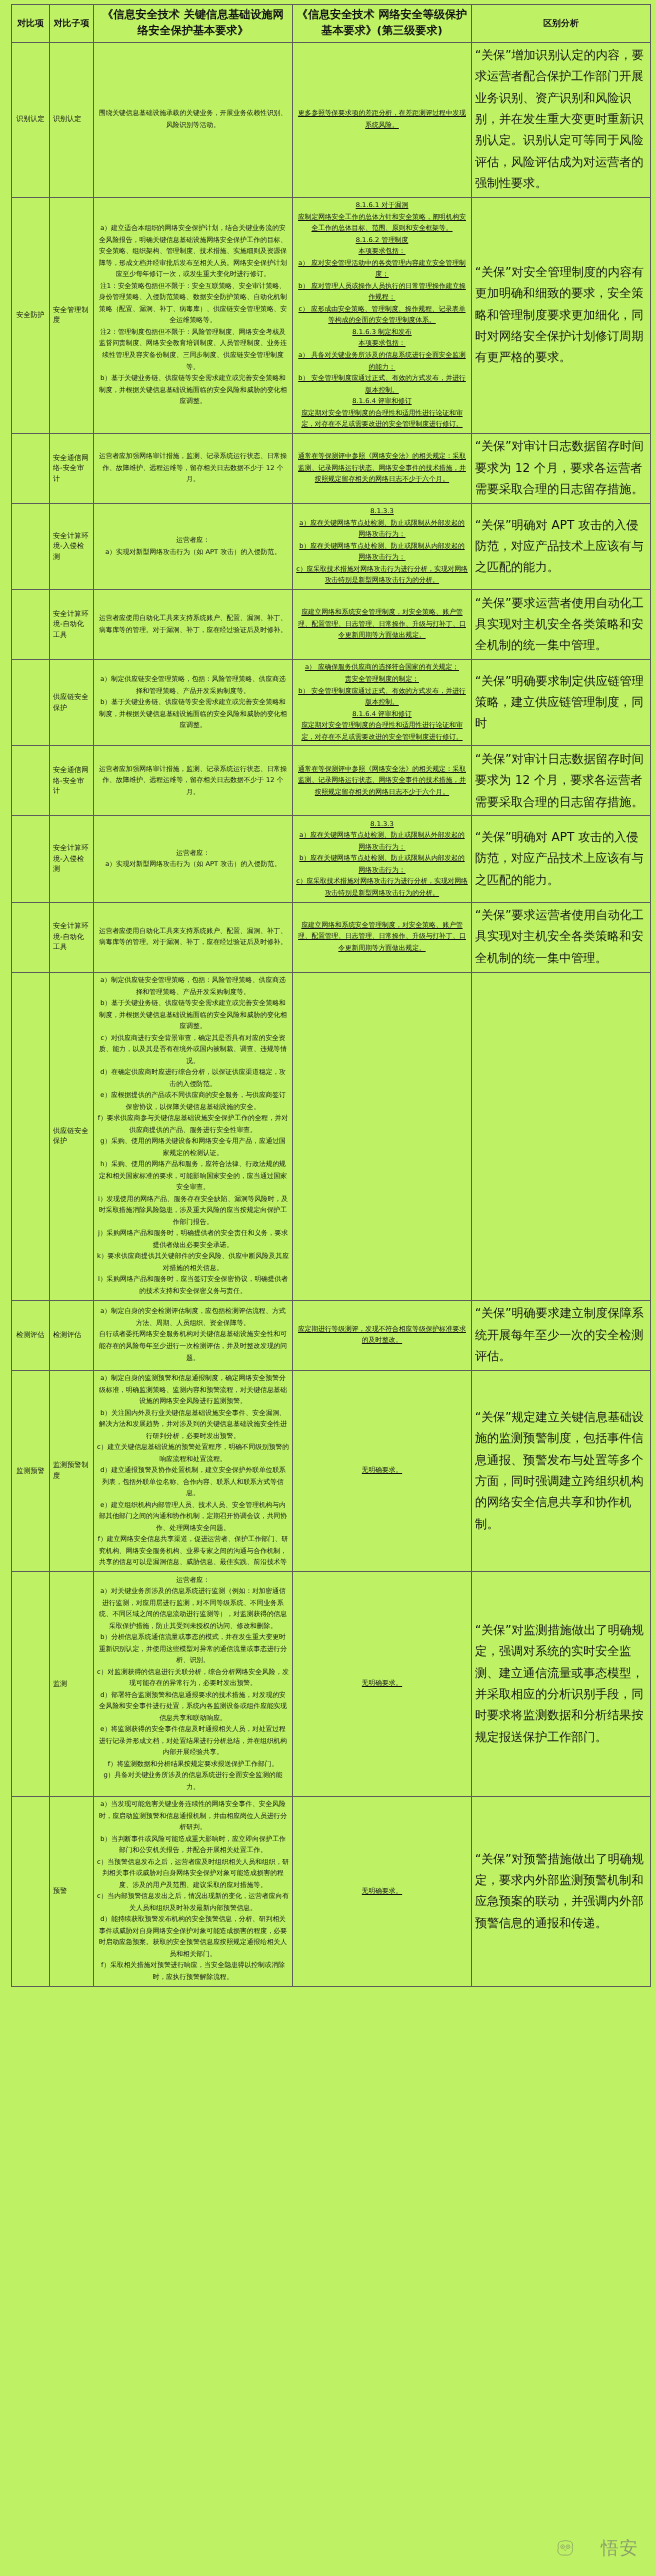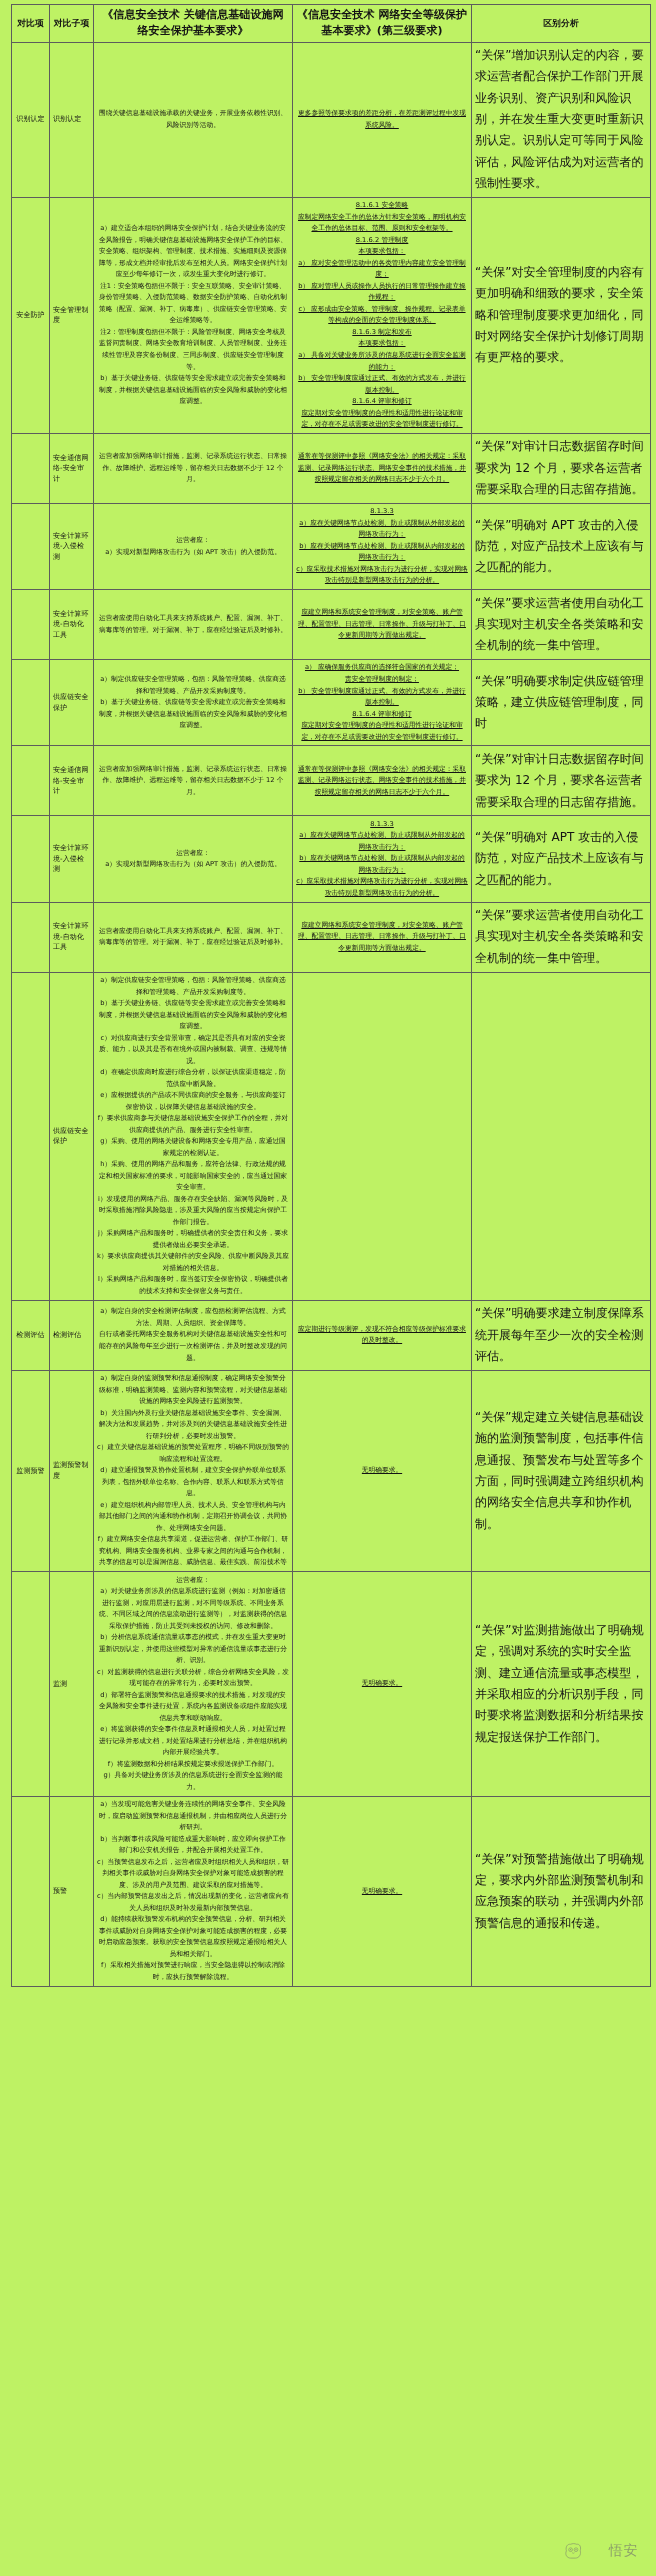--- a/index.html
+++ b/index.html
@@ -85,21 +85,21 @@
     align-items:center;
     gap:3px;
     opacity:.62;
   }
   .wm .blob{
     width:18px;height:16.4px;
     position:relative;
   }
   .wm .blob svg{display:block;}
   .wm .wtext{
-    font-size:14px;
+    font-size:18px;
     color:#6e6e6e;
     letter-spacing:0.6px;
     font-family:Liberation Sans, sans-serif;
     margin-left:24px;
   }
 </style>
 </head>
 <body>
 
 <div id="page">
@@ -138,21 +138,21 @@
         <tr>
           <td class="lbl">安全防护</td>
           <td class="lbl lbl2">安全管理制度</td>
           <td class="body">
             <span class="ln">a）建立适合本组织的网络安全保护计划，结合关键业务流的安全风险报告，明确关键信息基础设施网络安全保护工作的目标、安全策略、组织架构、管理制度、技术措施、实施细则及资源保障等，形成文档并经审批后发布至相关人员。网络安全保护计划应至少每年修订一次，或发生重大变化时进行修订。</span>
             <span class="ln">注1：安全策略包括但不限于：安全互联策略、安全审计策略、身份管理策略、入侵防范策略、数据安全防护策略、自动化机制策略（配置、漏洞、补丁、病毒库）、供应链安全管理策略、安全运维策略等。</span>
             <span class="ln">注2：管理制度包括但不限于：风险管理制度、网络安全考核及监督问责制度、网络安全教育培训制度、人员管理制度、业务连续性管理及容灾备份制度、三同步制度、供应链安全管理制度等。</span>
             <span class="ln">b）基于关键业务链、供应链等安全需求建立或完善安全策略和制度，并根据关键信息基础设施面临的安全风险和威胁的变化相应调整。</span>
           </td>
           <td class="body mid">
-            <span class="ln">8.1.6.1 安全策略</span>
+            <span class="ln">8.1.6.1 对于漏洞</span>
             <span class="ln">应制定网络安全工作的总体方针和安全策略，阐明机构安全工作的总体目标、范围、原则和安全框架等。</span>
             <span class="ln">8.1.6.2 管理制度</span>
             <span class="ln">本项要求包括：</span>
             <span class="ln">a） 应对安全管理活动中的各类管理内容建立安全管理制度；</span>
             <span class="ln">b） 应对管理人员或操作人员执行的日常管理操作建立操作规程；</span>
             <span class="ln">c） 应形成由安全策略、管理制度、操作规程、记录表单等构成的全面的安全管理制度体系。</span>
             <span class="ln">8.1.6.3 制定和发布</span>
             <span class="ln">本项要求包括：</span>
             <span class="ln">a） 具备对关键业务所涉及的信息系统进行全面安全监测的能力；</span>
             <span class="ln">b） 安全管理制度应通过正式、有效的方式发布，并进行版本控制。</span>
@@ -267,21 +267,21 @@
             <span class="ln">“关保”要求运营者使用自动化工具实现对主机安全各类策略和安全机制的统一集中管理。</span>
           </td>
         </tr>
         <tr>
           <td class="lbl"></td>
           <td class="lbl lbl2">供应链安全保护</td>
           <td class="body">
             <span class="ln">a）制定供应链安全管理策略，包括：风险管理策略、供应商选择和管理策略、产品开发采购制度等。</span>
             <span class="ln">b）基于关键业务链、供应链等安全需求建立或完善安全策略和制度，并根据关键信息基础设施面临的安全风险和威胁的变化相应调整。</span>
             <span class="ln">c）对供应商进行安全背景审查，确定其是否具有对应的安全资质、能力，以及其是否有在境外或国内被制裁、调查、违规等情况。</span>
-            <span class="ln">d）在确定供应商时应进行综合分析，以保证供应渠道稳定，防范供应中断风险。</span>
+            <span class="ln">d）在确定供应商时应进行综合分析，以保证供应渠道稳定，攻击的入侵防范。</span>
             <span class="ln">e）应根据提供的产品或不同供应商的安全服务，与供应商签订保密协议，以保障关键信息基础设施的安全。</span>
             <span class="ln">f）要求供应商参与关键信息基础设施安全保护工作的全程，并对供应商提供的产品、服务进行安全性审查。</span>
             <span class="ln">g）采购、使用的网络关键设备和网络安全专用产品，应通过国家规定的检测认证。</span>
             <span class="ln">h）采购、使用的网络产品和服务，应符合法律、行政法规的规定和相关国家标准的要求，可能影响国家安全的，应当通过国家安全审查。</span>
             <span class="ln">i）发现使用的网络产品、服务存在安全缺陷、漏洞等风险时，及时采取措施消除风险隐患，涉及重大风险的应当按规定向保护工作部门报告。</span>
             <span class="ln">j）采购网络产品和服务时，明确提供者的安全责任和义务，要求提供者做出必要安全承诺。</span>
             <span class="ln">k）要求供应商提供其关键部件的安全风险、供应中断风险及其应对措施的相关信息。</span>
             <span class="ln">l）采购网络产品和服务时，应当签订安全保密协议，明确提供者的技术支持和安全保密义务与责任。</span>
           </td>
           <td class="body mid">

